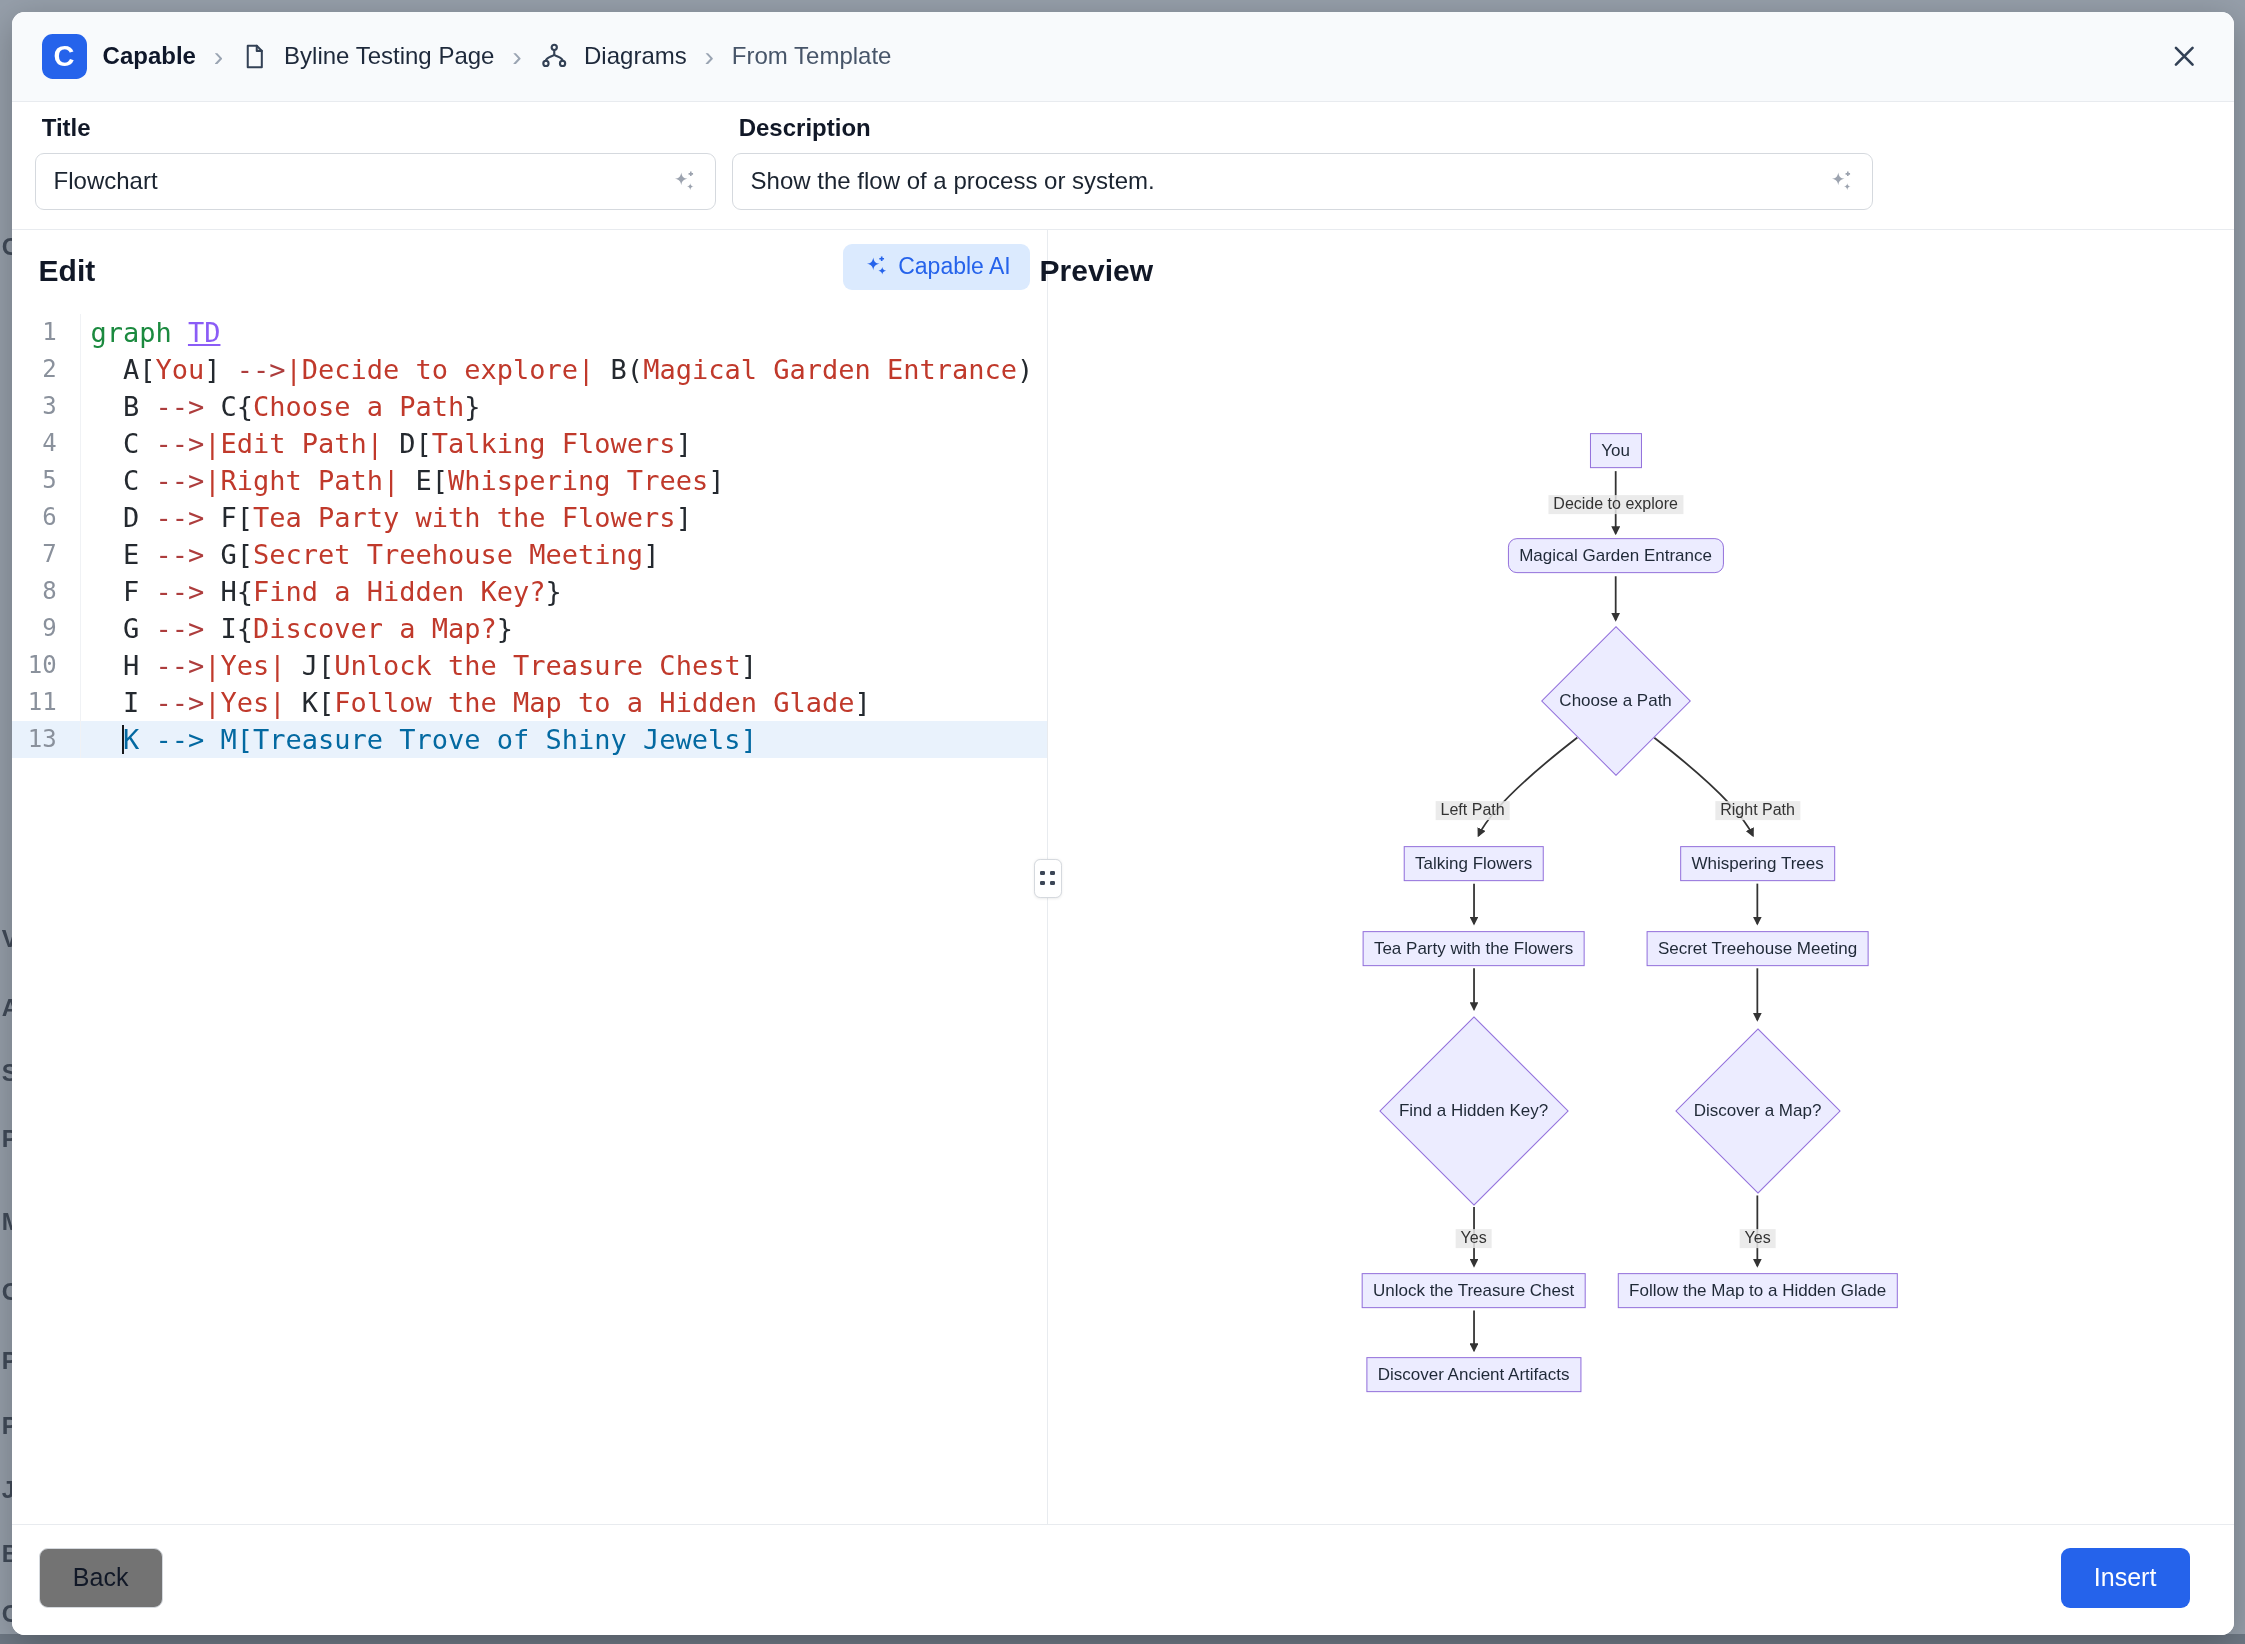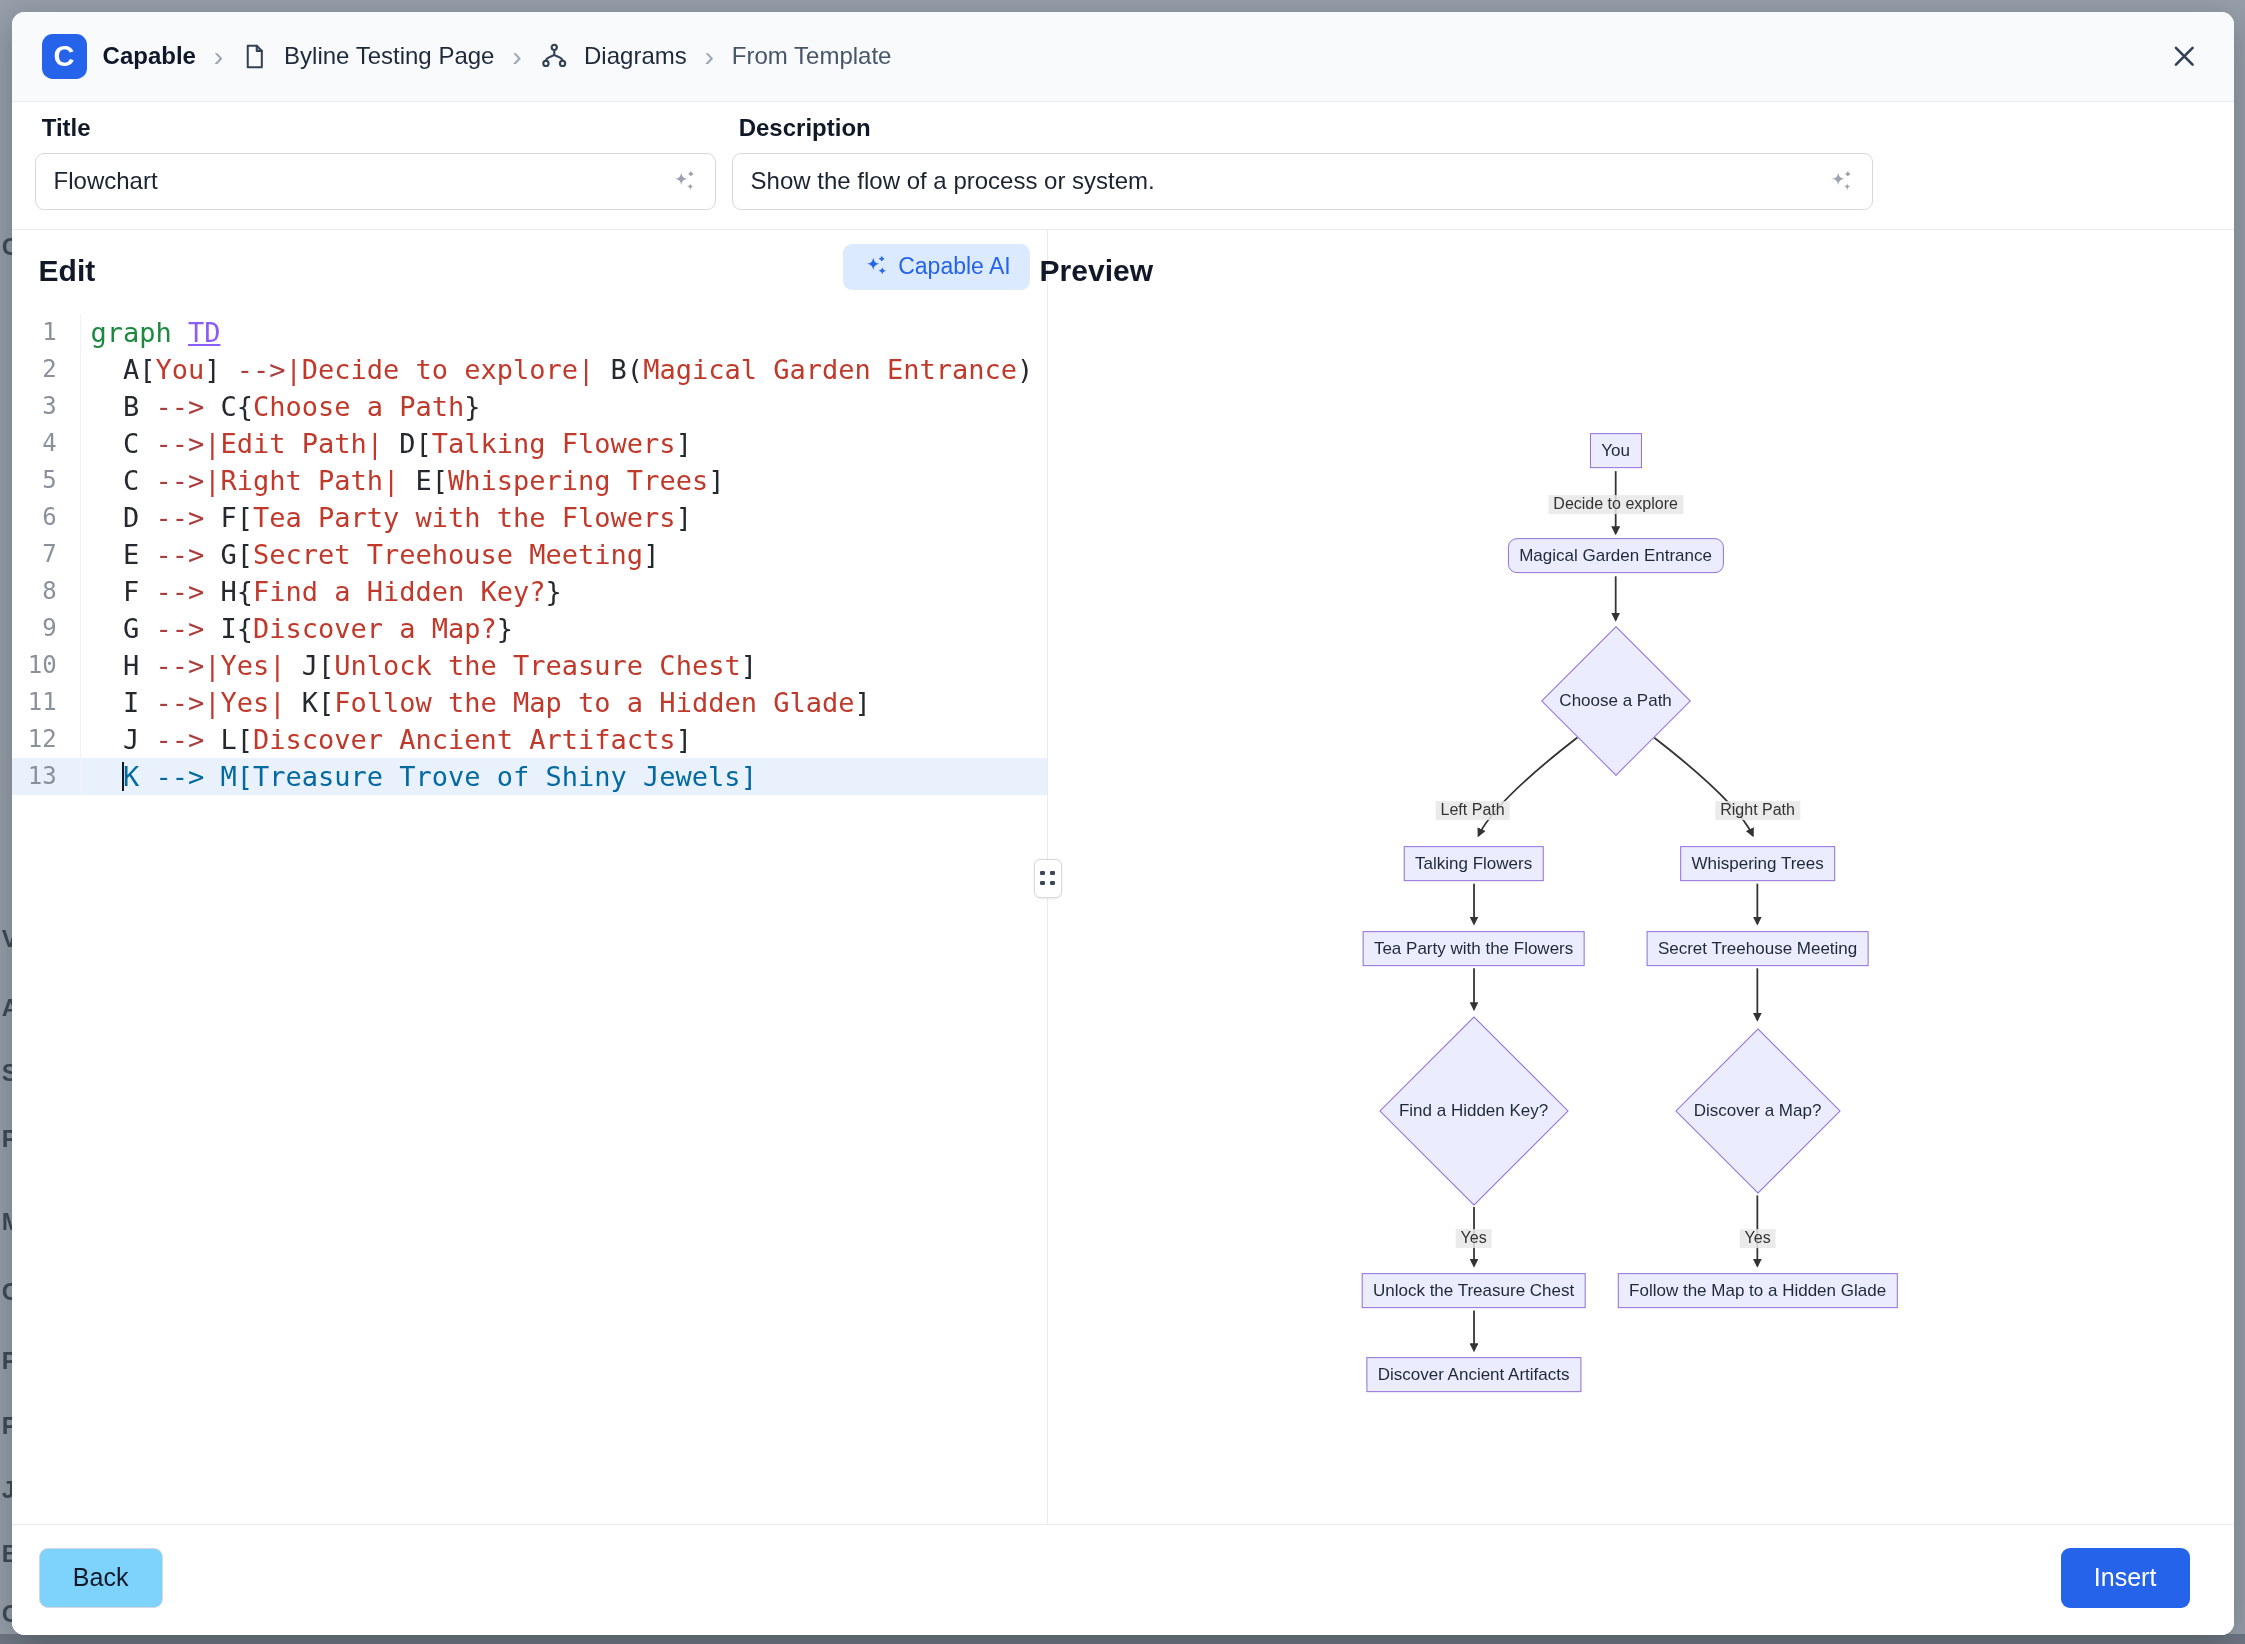--- a/index.html
+++ b/index.html
@@ -124,21 +124,21 @@
   
   .footer{
     position:absolute;left:0;right:0;bottom:0;height:110px;
     border-top:0.9px solid #e8ebef;background:#fff;
   }
   .btn{
     position:absolute;top:23px;height:60px;border-radius:9px;cursor:pointer;
     font-family:"Liberation Sans",sans-serif;font-size:25px;
     display:flex;align-items:center;justify-content:center;
   }
-  .btn-back{left:27px;width:124px;background:#7dd3fc;border:0.9px solid #d5d9de;color:#111827;font-weight:500;}
+  .btn-back{left:27px;width:124px;background:#737373;border:0.9px solid #d5d9de;color:#111827;font-weight:500;}
   .btn-insert{right:44px;width:129px;background:#2563eb;border:none;color:#fff;font-weight:500;}
 </style>
 </head>
 <body>
 
 <div class="edge-strip" id="edgeStrip">
     <div class="frag" style="top: 233px;">C</div>
     <div class="frag" style="top: 925px;">Vi</div>
     <div class="frag" style="top: 994px;">Ar</div>
     <div class="frag" style="top: 1059px;">Se</div>
@@ -268,24 +268,20 @@
         <span class="gutter">9</span>
         <span class="codetxt"><span class="tok-pl">  G </span><span class="tok-arrow">--&gt;</span><span class="tok-pl"> I{</span><span class="tok-str">Discover a Map?</span><span class="tok-pl">}</span></span>
       </div>
       <div class="code-line">
         <span class="gutter">10</span>
         <span class="codetxt"><span class="tok-pl">  H </span><span class="tok-arrow">--&gt;</span><span class="tok-lbl">|Yes|</span><span class="tok-pl"> J[</span><span class="tok-str">Unlock the Treasure Chest</span><span class="tok-pl">]</span></span>
       </div>
       <div class="code-line">
         <span class="gutter">11</span>
         <span class="codetxt"><span class="tok-pl">  I </span><span class="tok-arrow">--&gt;</span><span class="tok-lbl">|Yes|</span><span class="tok-pl"> K[</span><span class="tok-str">Follow the Map to a Hidden Glade</span><span class="tok-pl">]</span></span>
-      </div>
-      <div class="code-line">
-        <span class="gutter">12</span>
-        <span class="codetxt"><span class="tok-pl">  J </span><span class="tok-arrow">--&gt;</span><span class="tok-pl"> L[</span><span class="tok-str">Discover Ancient Artifacts</span><span class="tok-pl">]</span></span>
       </div>
       <div class="code-line active">
         <span class="gutter">13</span>
         <span class="codetxt"><span class="tok-pl">  </span><span class="tok-cursor"></span><span class="tok-ghost">K --&gt; M[Treasure Trove of Shiny Jewels]</span></span>
       </div>
     </div>
 
   <div class="drag-handle">
     <span class="dots">
         <i></i>

